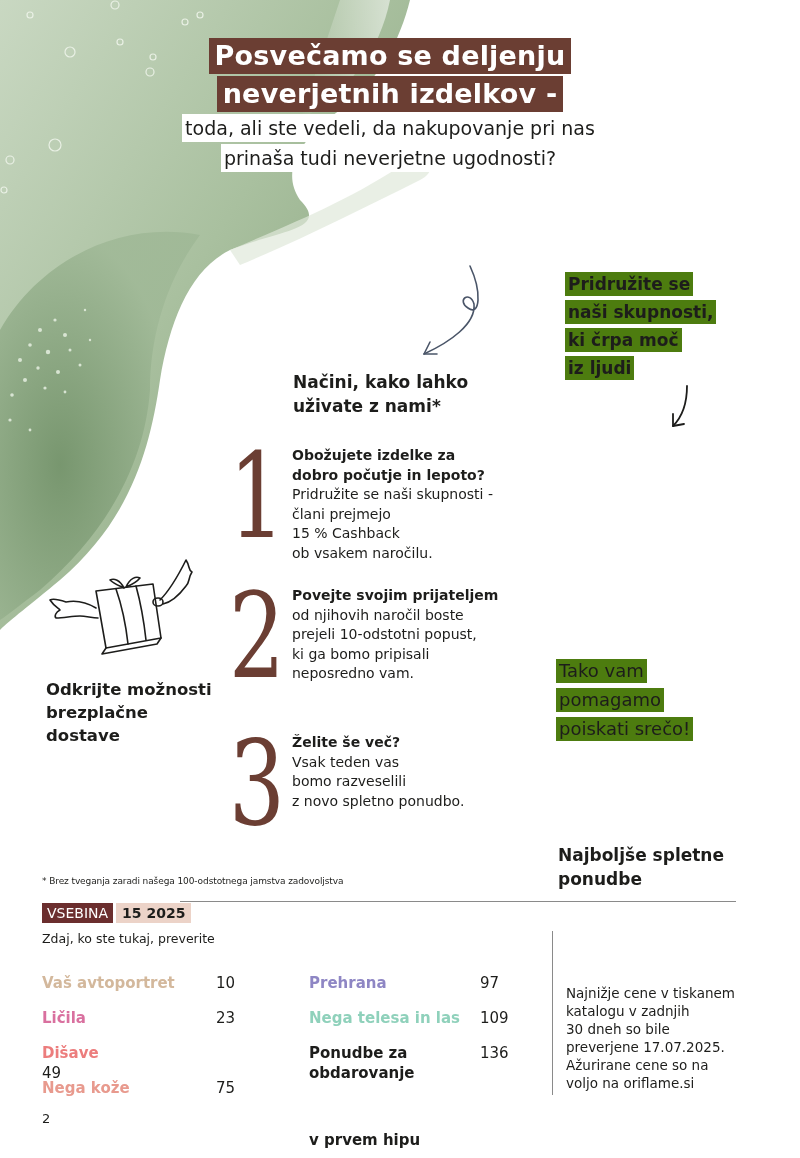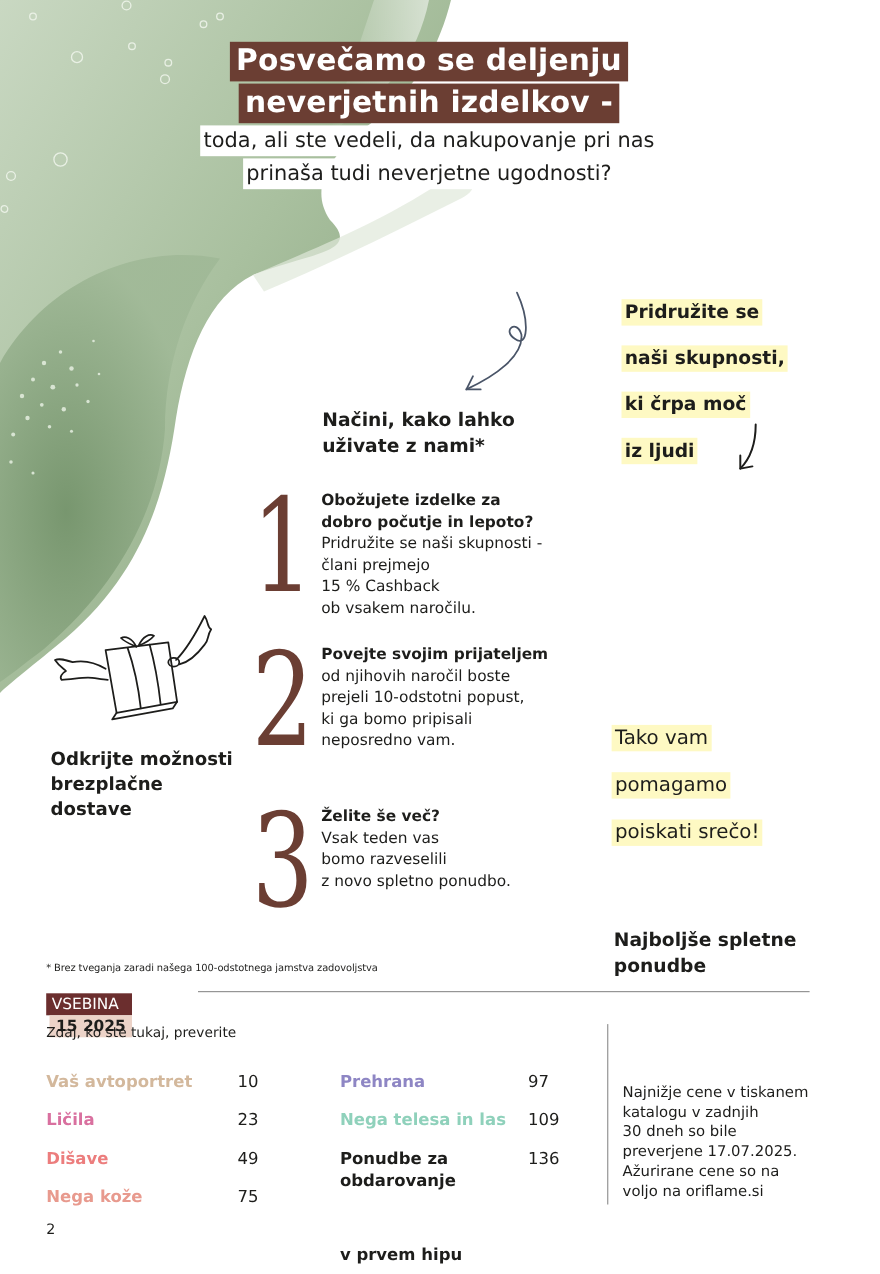--- a/index.html
+++ b/index.html
@@ -20,21 +20,21 @@
   .headline .sub-line {
     display: inline-block; background: #ffffff; color: #1d1d1b;
     font-size: 19px; line-height: 28px; padding: 0 3px; text-align: center;
   }
   .headline .row { display: block; line-height: 0; }
   .headline .row + .row { margin-top: 0; }
 
   
   .pink-block { font-size: 17px; font-weight: bold; line-height: 27px; }
   .pink-block span, .pink-block-light span {
-    background: #fef9c3; padding: 0 3px; display: inline-block; line-height: 24px; margin-bottom: 17px;
+    background: #4d7c0f; padding: 0 3px; display: inline-block; line-height: 24px; margin-bottom: 3px;
   }
   .pink-block-light { font-size: 18px; line-height: 27px; }
 
   .section-title { font-size: 17px; font-weight: bold; line-height: 24px; }
 
   .step { display: flex; align-items: flex-start; }
   .step-num {
     font-family: "DejaVu Serif", serif; color: #6b3e33; font-size: 118px; line-height: 100px;
     width: 70px; text-align: center; font-weight: normal; transform: scaleX(0.75);
   }
@@ -42,21 +42,21 @@
   .step-text .q { font-weight: bold; display: block; }
   .step-text .a { display: block; }
 
   .delivery-title { font-size: 16.5px; font-weight: bold; line-height: 23px; }
 
   .footnote { font-size: 9px; letter-spacing: -0.1px; color: #1d1d1b; }
 
   .rule-h { height: 1px; background: #8a8a8a; }
   .rule-v { width: 1px; background: #8a8a8a; }
 
-  .toc-head { display: flex; align-items: stretch; height: 20px; flex-direction: column; }
+  .toc-head { display: flex; align-items: stretch; height: 20px; }
   .toc-tag { background: #6b2e2e; color: #ffffff; font-size: 14px; line-height: 20px; padding: 0 5px; }
   .toc-issue { background: #ecd3c8; color: #1d1d1b; font-size: 14px; font-weight: bold; line-height: 20px; padding: 0 6px; margin-left: 3px; }
 
   .toc-intro { font-size: 12.5px; }
 
   .toc-item { display: flex; font-size: 15px; line-height: 20px; }
   .toc-item .lbl { font-weight: bold; }
   .toc-item .pg { font-weight: normal; color: #1d1d1b; }
 
   .notice { font-size: 13.5px; line-height: 18px; }
@@ -232,21 +232,21 @@
 
 <div class="abs" style="left:42px; top:973px; width:220px;">
   <div class="toc-item" style="height:35px;">
     <span class="lbl" style="width:174px; color:#d3b89c;">Vaš avtoportret</span>
     <span class="pg">10</span>
   </div>
   <div class="toc-item" style="height:35px;">
     <span class="lbl" style="width:174px; color:#d9709f;">Ličila</span>
     <span class="pg">23</span>
   </div>
-  <div class="toc-item" style="height:35px;">
+  <div class="toc-item" style="height:35px;flex-direction:column;">
     <span class="lbl" style="width:174px; color:#ec7d7d;">Dišave</span>
     <span class="pg">49</span>
   </div>
   <div class="toc-item" style="height:35px;">
     <span class="lbl" style="width:174px; color:#e89a8e;">Nega kože</span>
     <span class="pg">75</span>
   </div>
 </div>
 
 <div class="abs" style="left:309px; top:973px; width:220px;">

